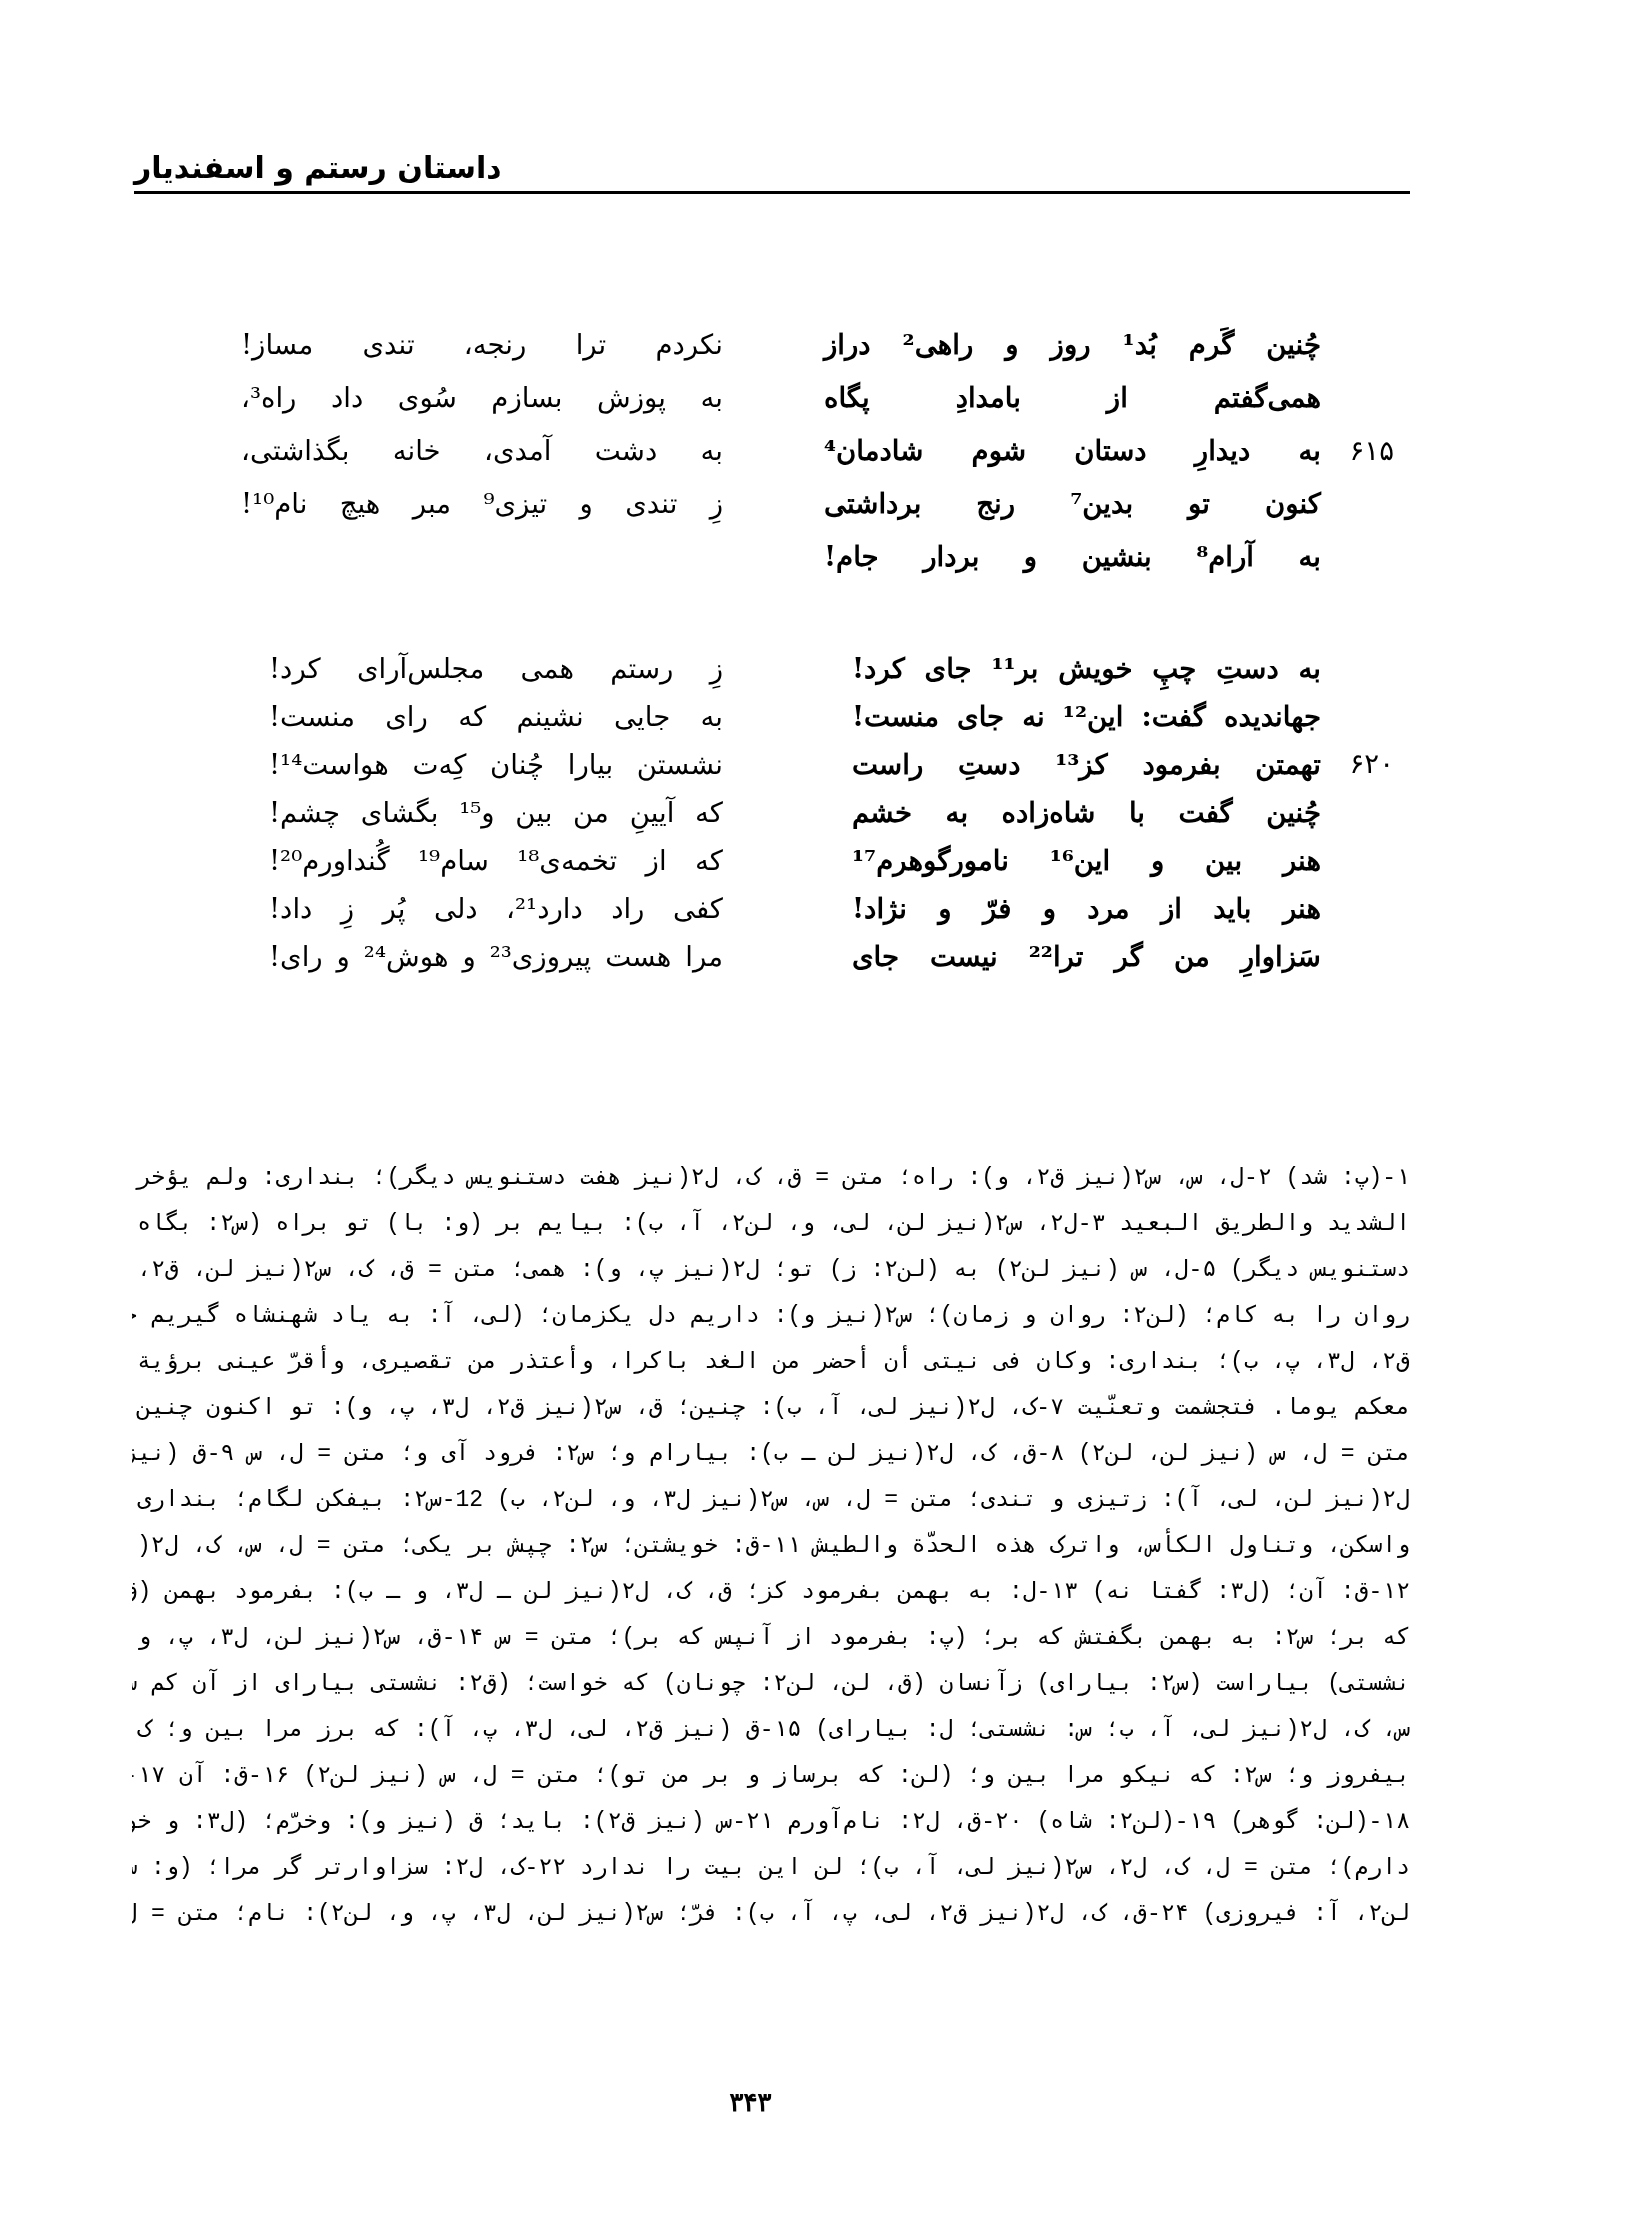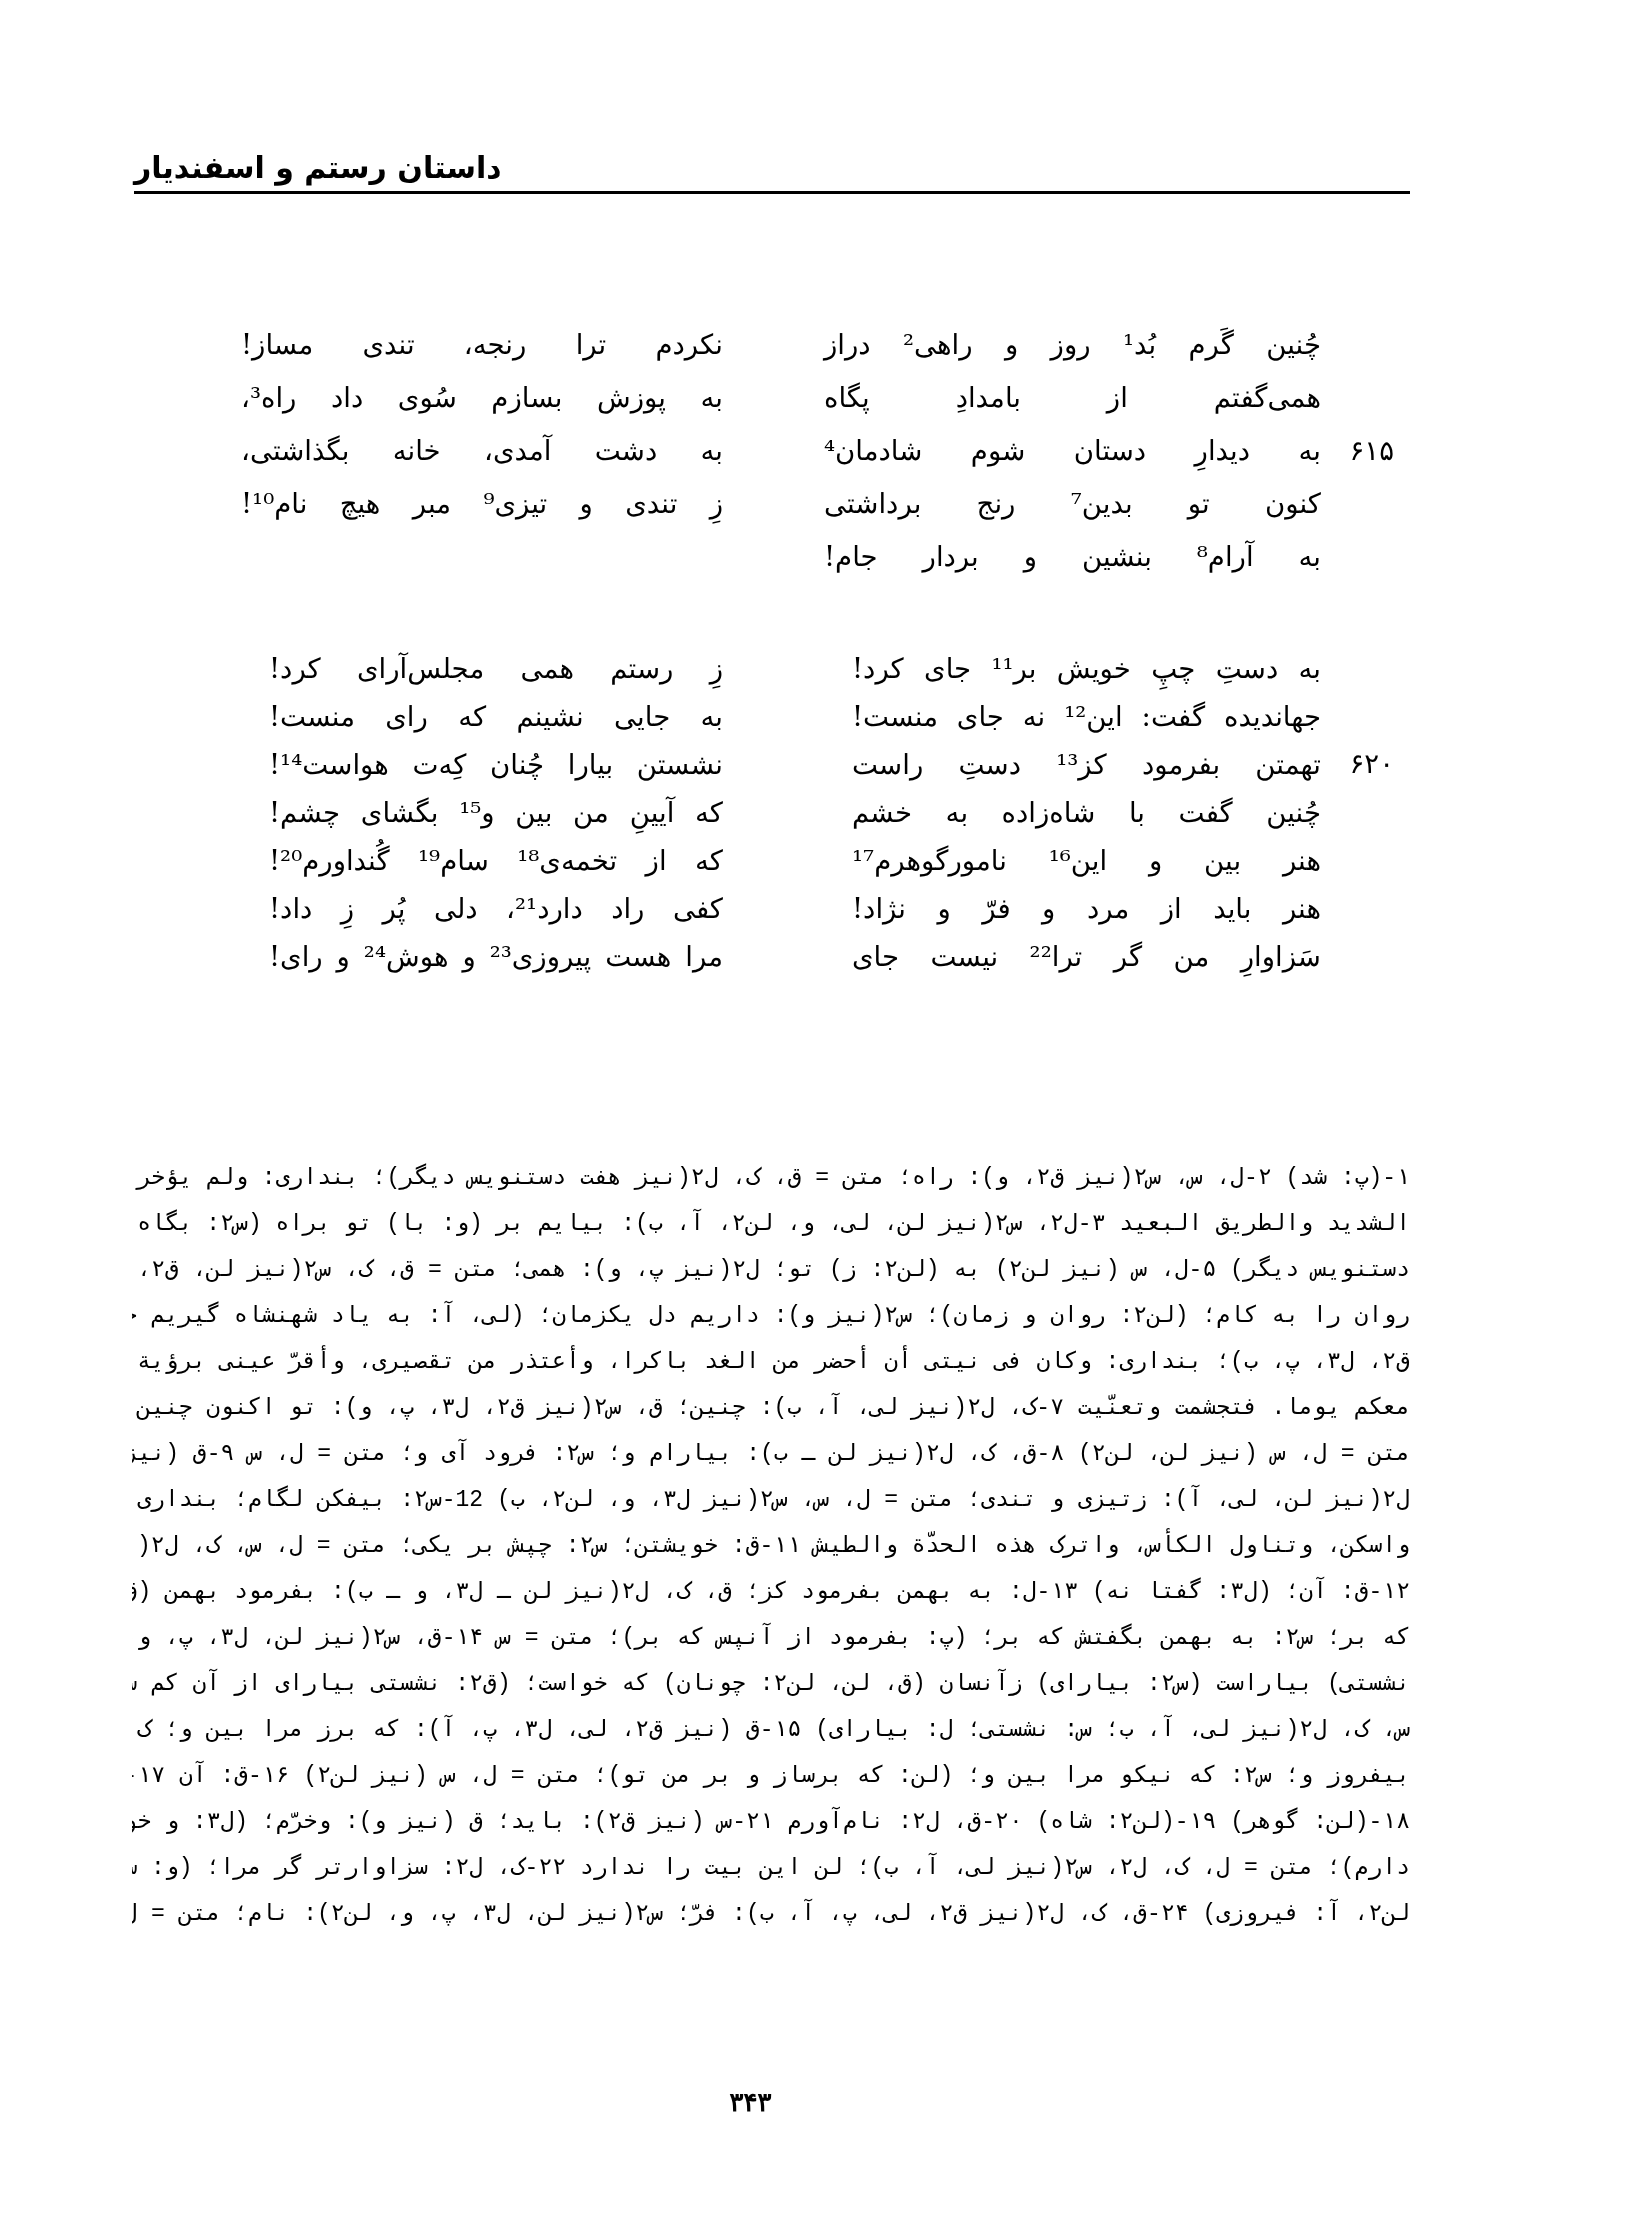--- a/index.html
+++ b/index.html
@@ -18,21 +18,21 @@
     }
     .col {
       position: absolute; direction: rtl;
       font-family: "DejaVu Serif", serif; font-size: 27.6px;
     }
     .verse-line {
       height: 53px; line-height: 53px; white-space: nowrap;
       text-align: justify; text-align-last: justify;
     }
     .block2 .verse-line { height: 48px; line-height: 48px; margin-left: 28px; }
-    .right-col { left: 824px; width: 497px; }
+    .right-col { left: 824px; width: 497px; font-weight: bold; }
     .left-col { left: 241px; width: 482px; }
     .b1 { top: 318px; }
     .b2 { top: 645px; }
     .verse-num {
       position: absolute; left: 1329px; width: 65px; text-align: right;
       direction: rtl; font-family: "DejaVu Serif", serif; font-size: 27.6px;
       white-space: nowrap;
     }
     .footnotes {
       position: absolute; left: 132px; top: 1155px; width: 1278px;

